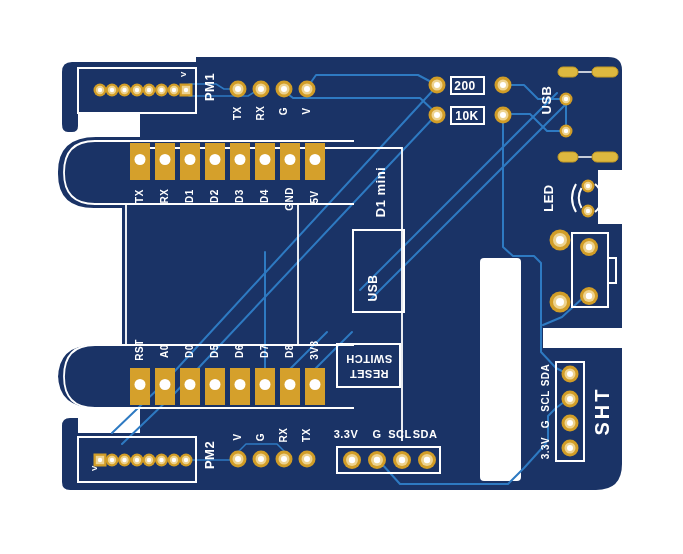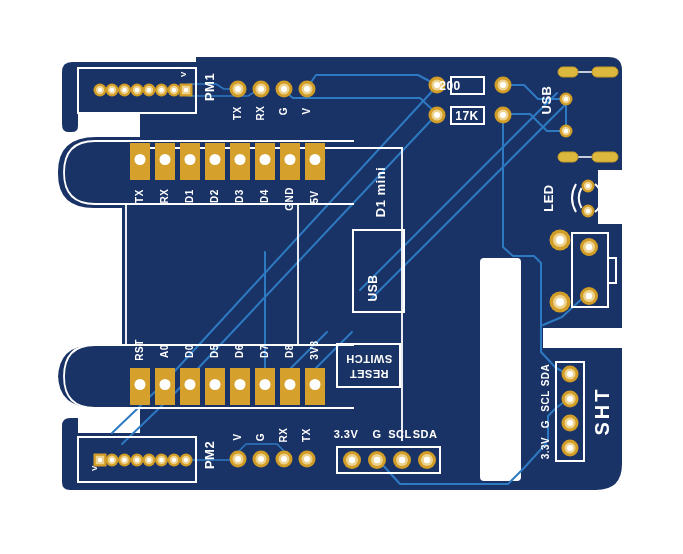--- a/index.html
+++ b/index.html
@@ -254,22 +254,22 @@
 <div class="lbl rot f10" style="left:290px;top:351px">D8</div>
 <div class="lbl rot f10" style="left:315px;top:350px">3V3</div>
 
 <div class="lbl rot f13" style="left:209px;top:455px">PM2</div>
 <div class="lbl rot f8" style="left:95px;top:468px">V</div>
 <div class="lbl rot f10" style="left:238px;top:437px">V</div>
 <div class="lbl rot f10" style="left:261px;top:437px">G</div>
 <div class="lbl rot f10" style="left:284px;top:435px">RX</div>
 <div class="lbl rot f10" style="left:307px;top:435px">TX</div>
 
-<div class="lbl f12" style="left:450px;top:86px">200</div>
-<div class="lbl f12" style="left:467px;top:116px">17K</div>
+<div class="lbl f12" style="left:465px;top:86px">200</div>
+<div class="lbl f12" style="left:467px;top:116px">10K</div>
 
 <div class="lbl rot f13" style="left:546px;top:100px">USB</div>
 
 <div class="lbl rot f13" style="left:548px;top:198px">LED</div>
 
 <div class="lbl rot f13" style="left:380px;top:192px">D1 mini</div>
 <div class="lbl rot f12" style="left:373px;top:288px">USB</div>
 
 <div class="lbl rot180 f11" style="left:368.5px;top:365.5px">
   <span>RESET</span><br>

